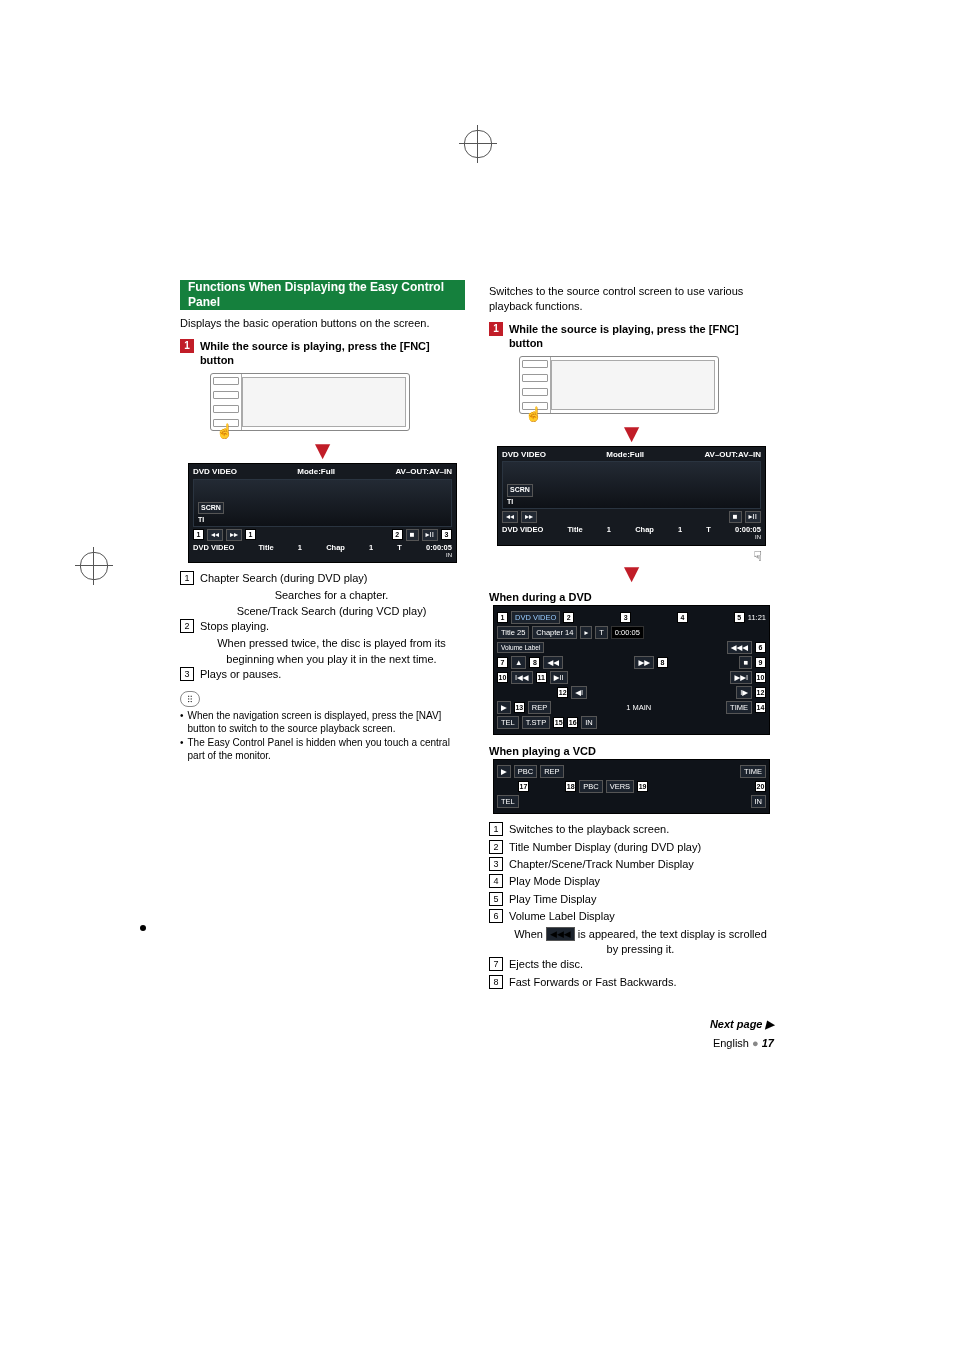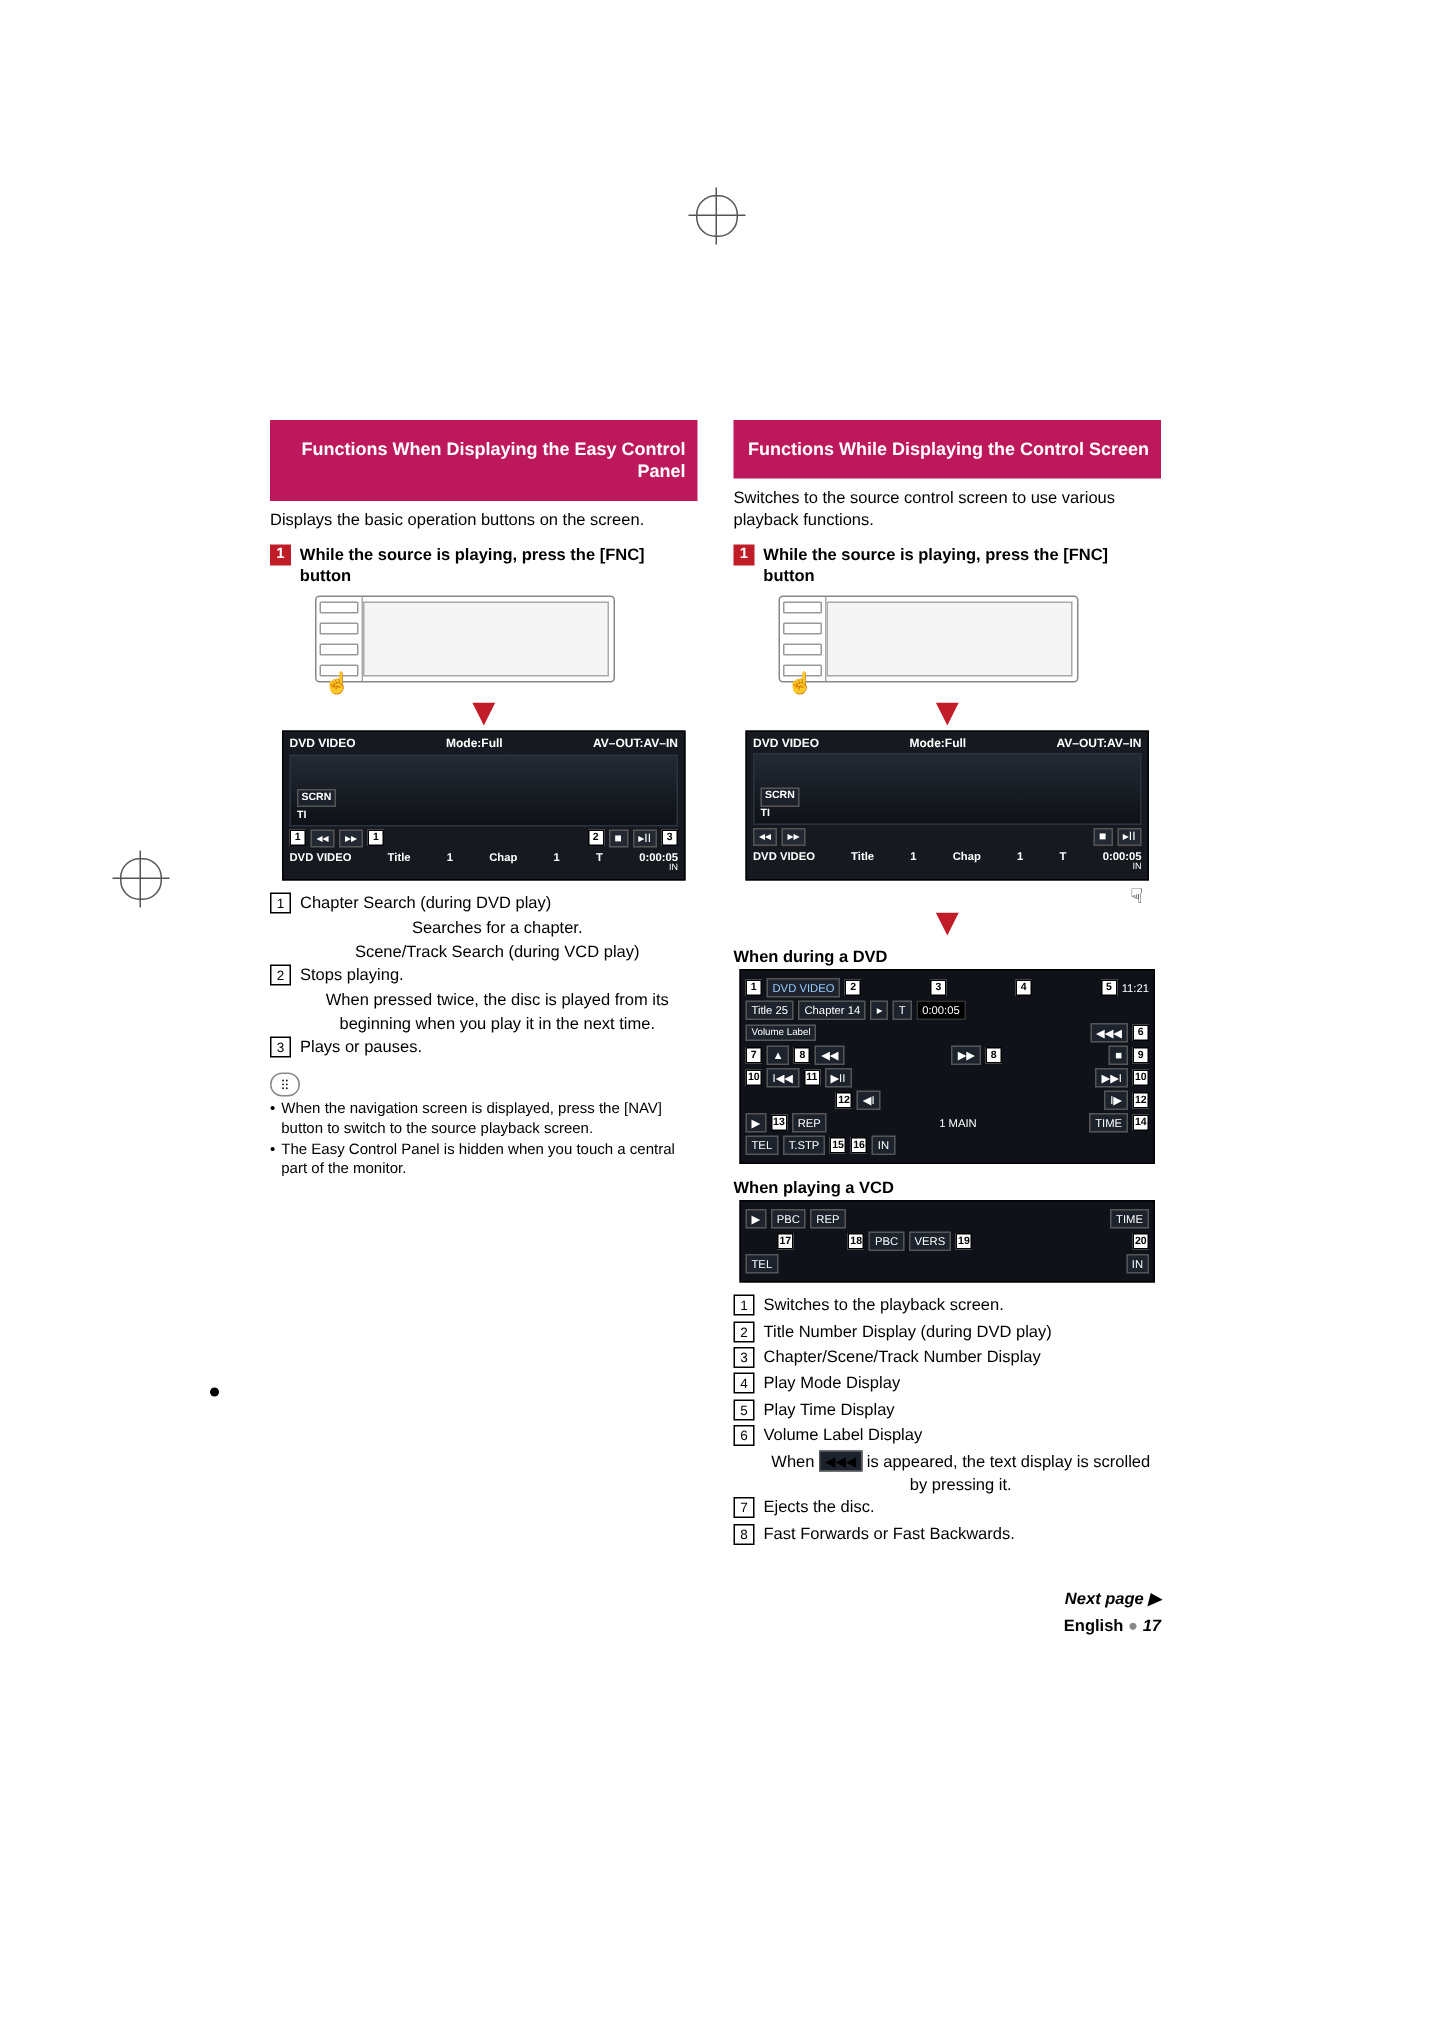--- a/index.html
+++ b/index.html
@@ -15,28 +15,27 @@
   }
   .cols {
     display: flex;
     gap: 24px;
   }
   .col {
     flex: 1;
     min-width: 0;
   }
   .section-title {
-    background: #be185d;
+    background: #15803d;
     color: #fff;
     font-weight: bold;
     font-size: 12px;
-    padding: 12px 8px;
+    padding: 0 8px;
     line-height: 1.25;
     margin-bottom: 6px;
-    text-align: right;
   }
   .intro {
     font-size: 11px;
     line-height: 1.35;
     margin: 4px 0 8px 0;
   }
   .step {
     display: flex;
     align-items: flex-start;
     gap: 6px;
@@ -223,21 +222,20 @@
     align-items:center;
     gap:3px;
     margin:2px 0;
   }
   .chip { border:1px solid #555; background:#1c232d; padding:1px 3px; }
   .time-chip { background:#000; border:1px solid #333; padding:1px 3px; }
   .footer {
     text-align:right;
     font-size:11px;
     margin-top:28px;
-    font-weight:bold;
   }
   .footer b { font-style: italic; }
   .footer .pg { margin-top:6px; }
   .tiny-scroll { font-size:9px; vertical-align:middle; }
   .cut-dot {
     position:absolute;
     left:140px; top:925px;
     width:6px;height:6px;border-radius:3px;background:#000;
   }
   .reg-circ {
@@ -346,21 +344,20 @@
             <span>When the navigation screen is displayed, press the [NAV] button to switch to the source playback screen.</span>
           </div>
         <div class="b">
             <span>•</span>
             <span>The Easy Control Panel is hidden when you touch a central part of the monitor.</span>
           </div>
       </div>
     </div>
 
     <div class="col">
-      <div class="section-title">Functions While Displaying the Control Screen</div>
       <div class="intro">Switches to the source control screen to use various playback functions.</div>
 
       <div class="step">
         <span class="step-num">1</span>
         <span class="step-text">While the source is playing, press the [FNC] button</span>
       </div>
 
       <div class="device-img">
         <div class="device-body">
           <div class="device-left">

